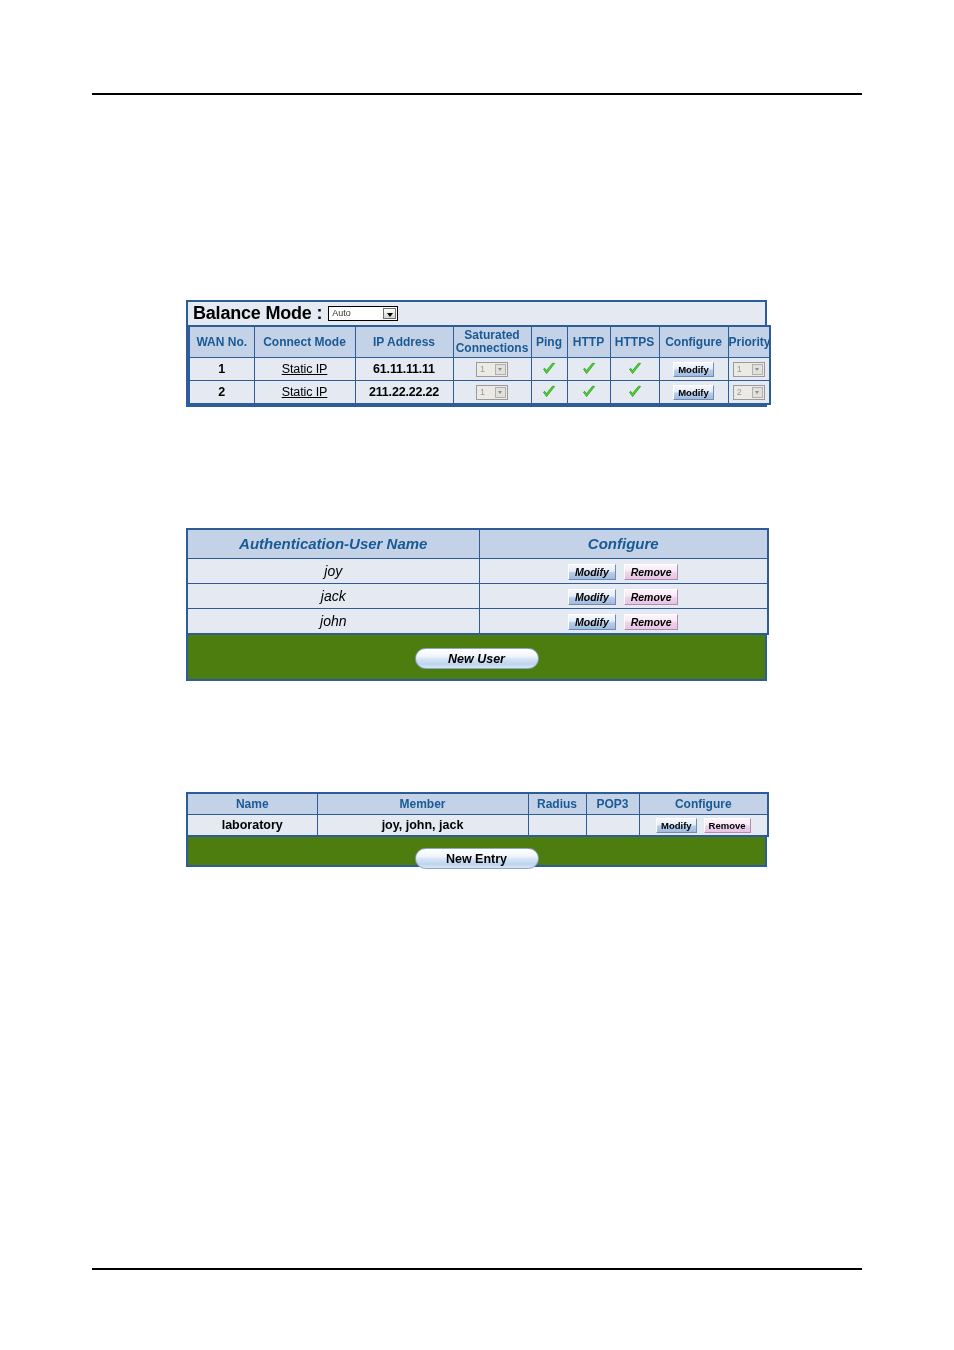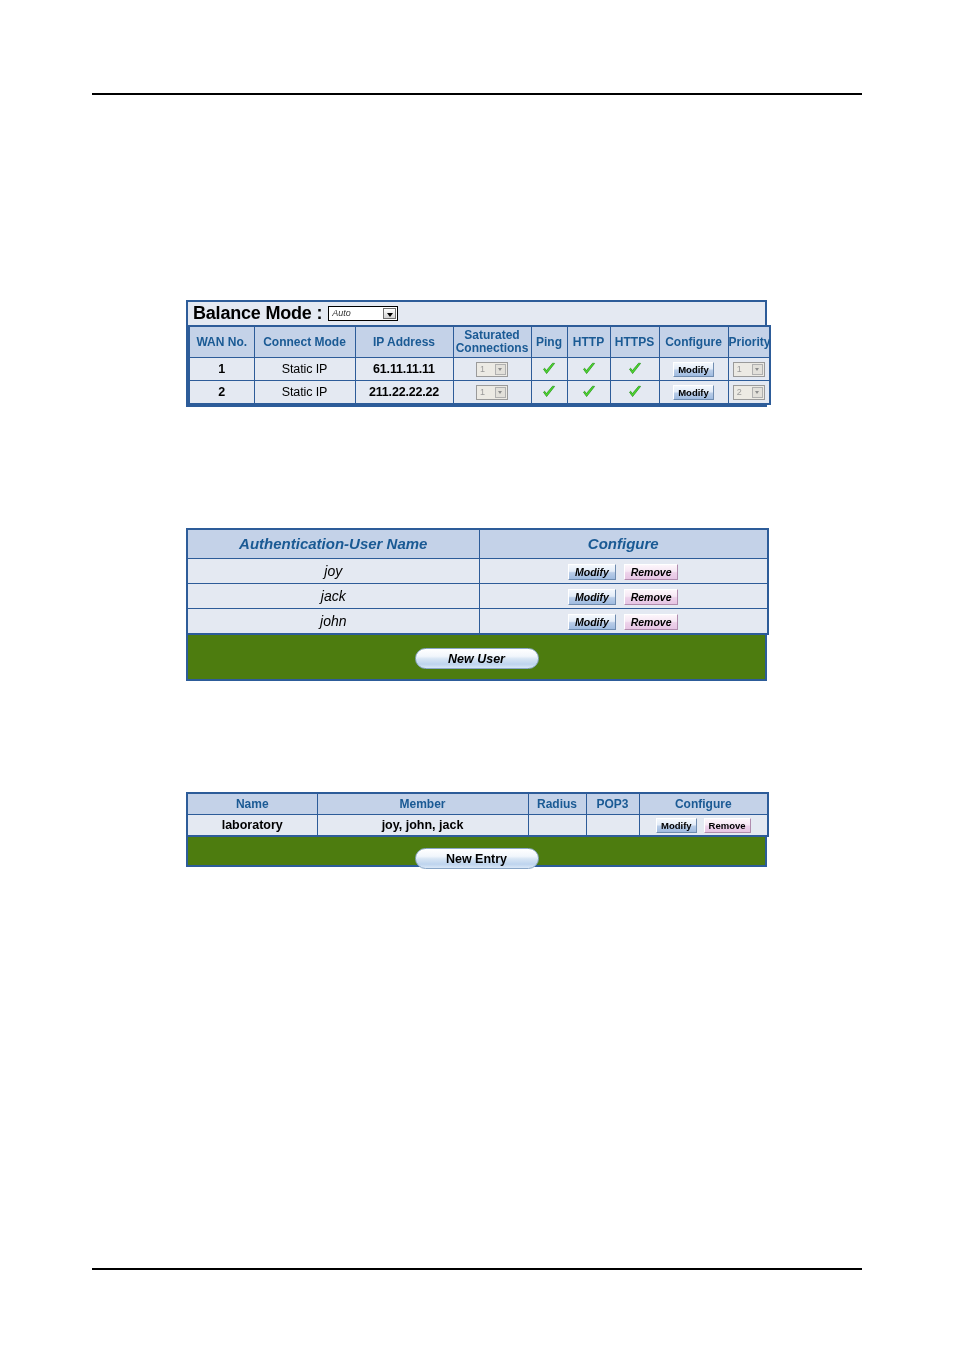--- a/index.html
+++ b/index.html
@@ -88,21 +88,20 @@
     box-sizing: border-box;
   }
   .fake-select .fs-text {
     position: absolute;
     left: 3px;
     top: 0px;
     font-size: 9px;
     color: #333;
     line-height: 13px;
     white-space: nowrap;
-    font-style: italic;
   }
   .fake-select .fs-arrow {
     position: absolute;
     right: 1px;
     top: 1px;
     width: 13px;
     height: 11px;
     background: linear-gradient(#ffffff, #d2d2d2);
     border: 1px solid #6e6e6e;
     box-sizing: border-box;
@@ -158,21 +157,21 @@
     border-left: 2.5px solid transparent;
     border-right: 2.5px solid transparent;
     border-top: 3.5px solid #8d8d8d;
   }
 
   
   #wan-table th { height: 30px; font-size: 12px; }
   #wan-table td { height: 22px; font-size: 12.5px; color:#000; }
   #wan-table td.num  { font-weight: bold; }
   #wan-table td.ip   { font-weight: bold; letter-spacing: -0.2px;}
-  #wan-table td.mode { letter-spacing: -0.1px; }
+  #wan-table td.mode { letter-spacing: -0.1px; text-decoration: underline; }
 
   .check {
     display: inline-block;
     width: 16px;
     height: 16px;
     vertical-align: middle;
   }
 
   
   .btn-modify, .btn-remove {

